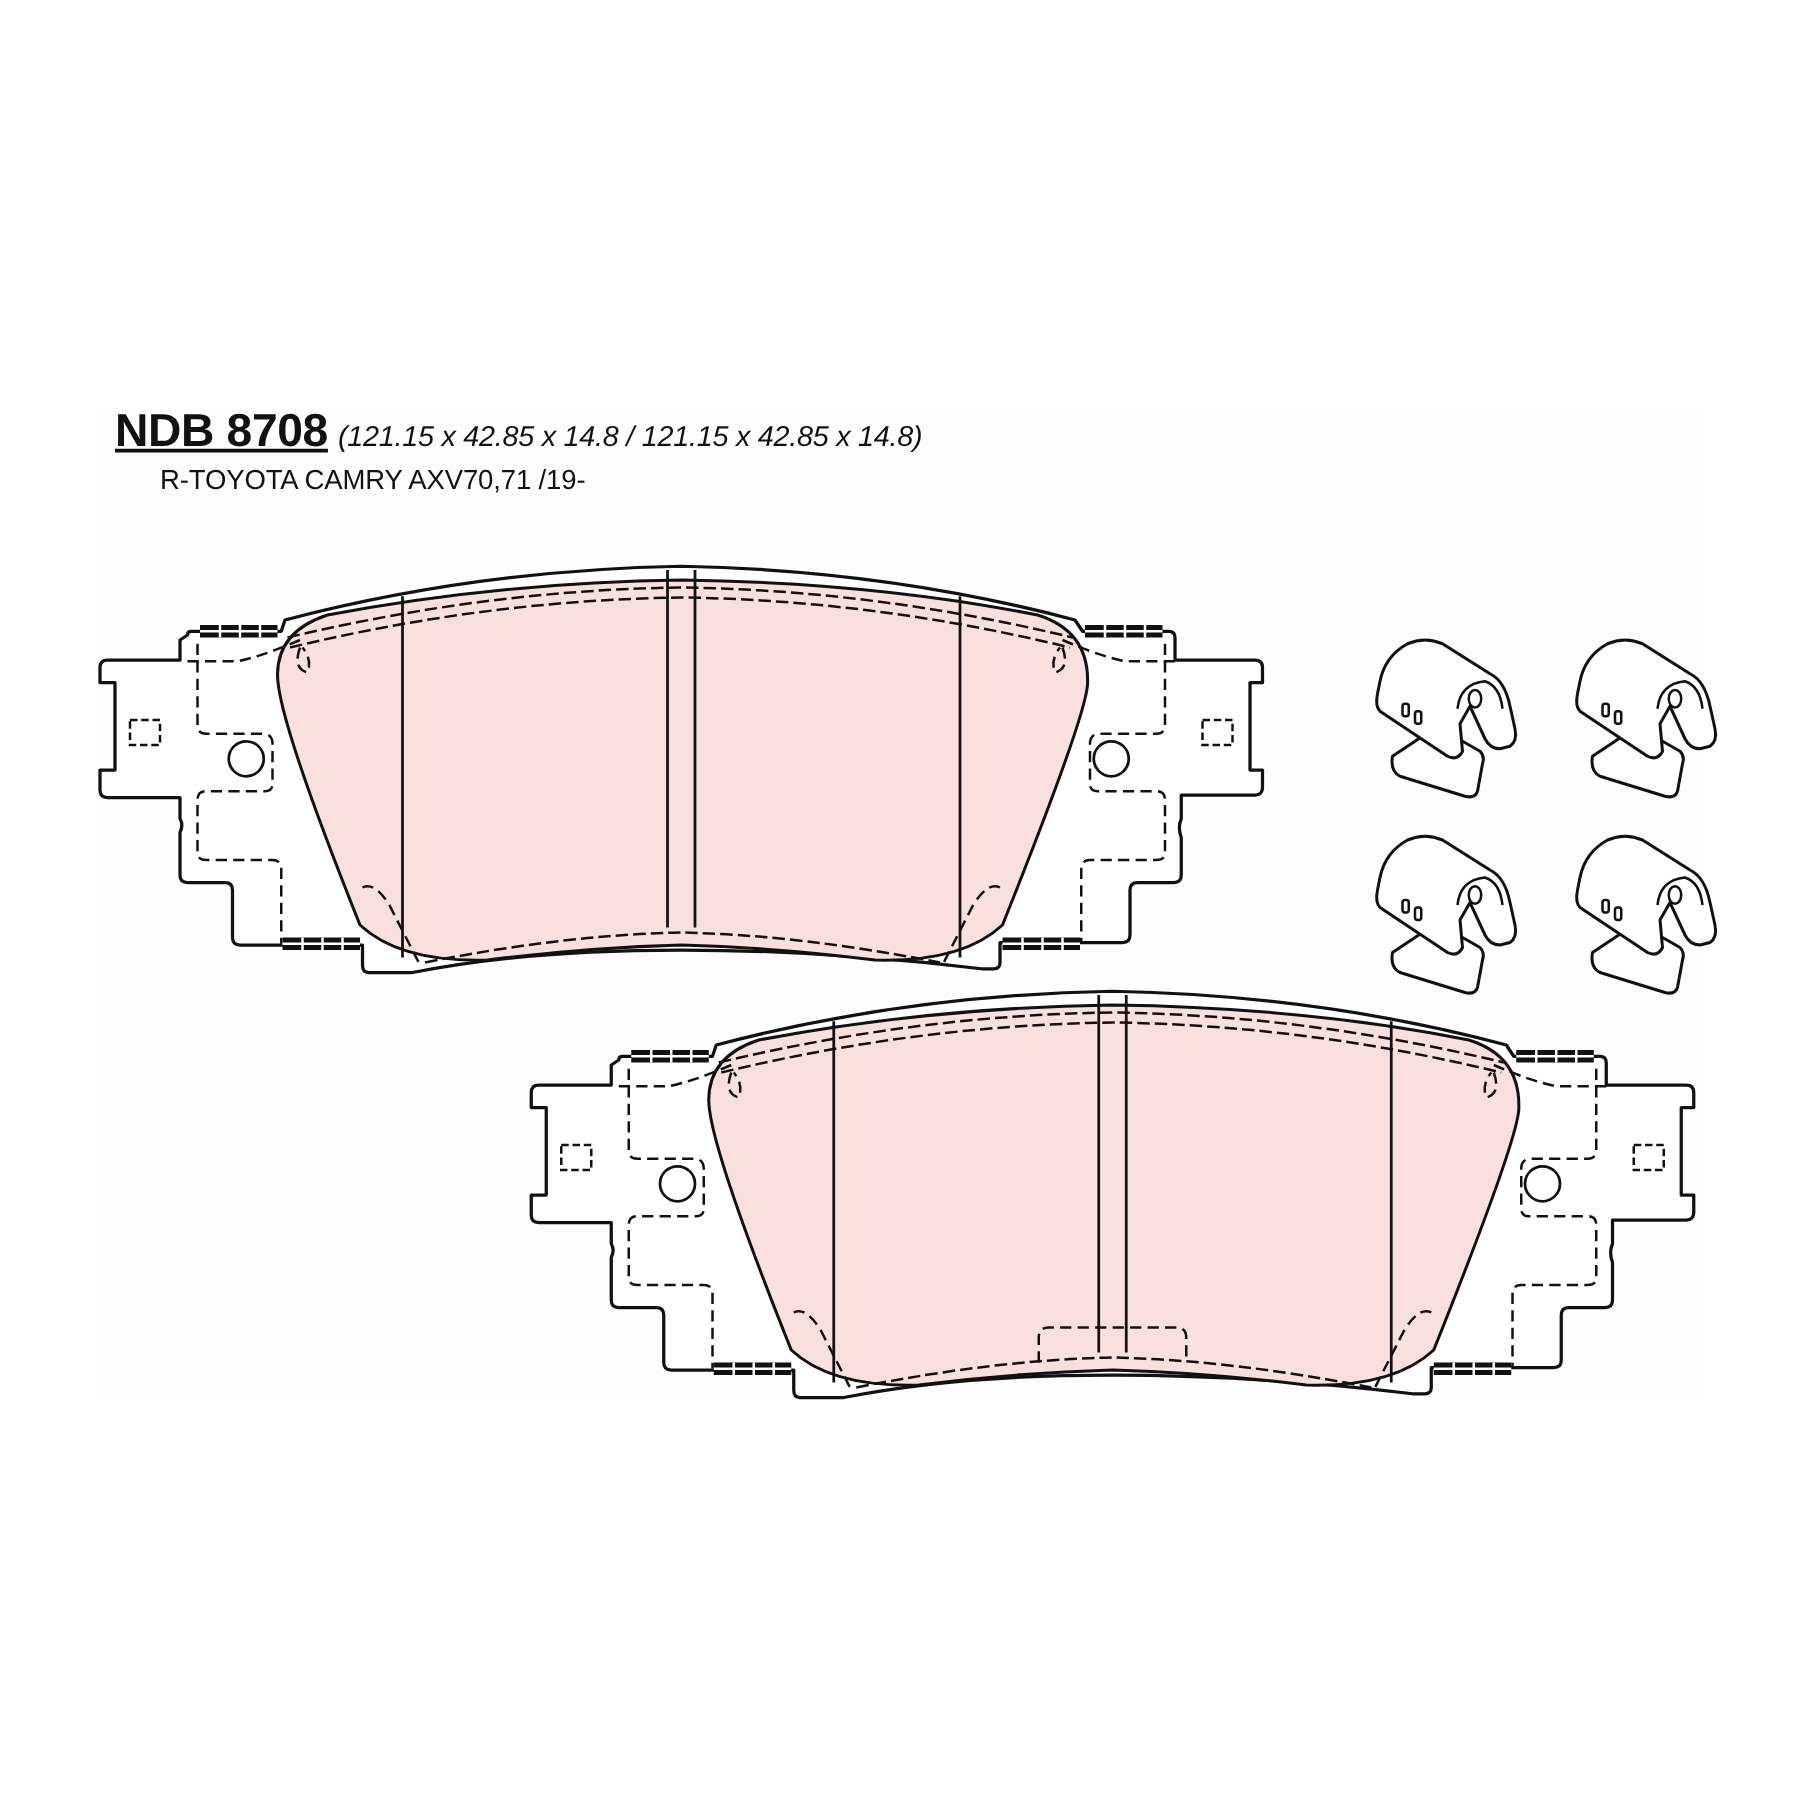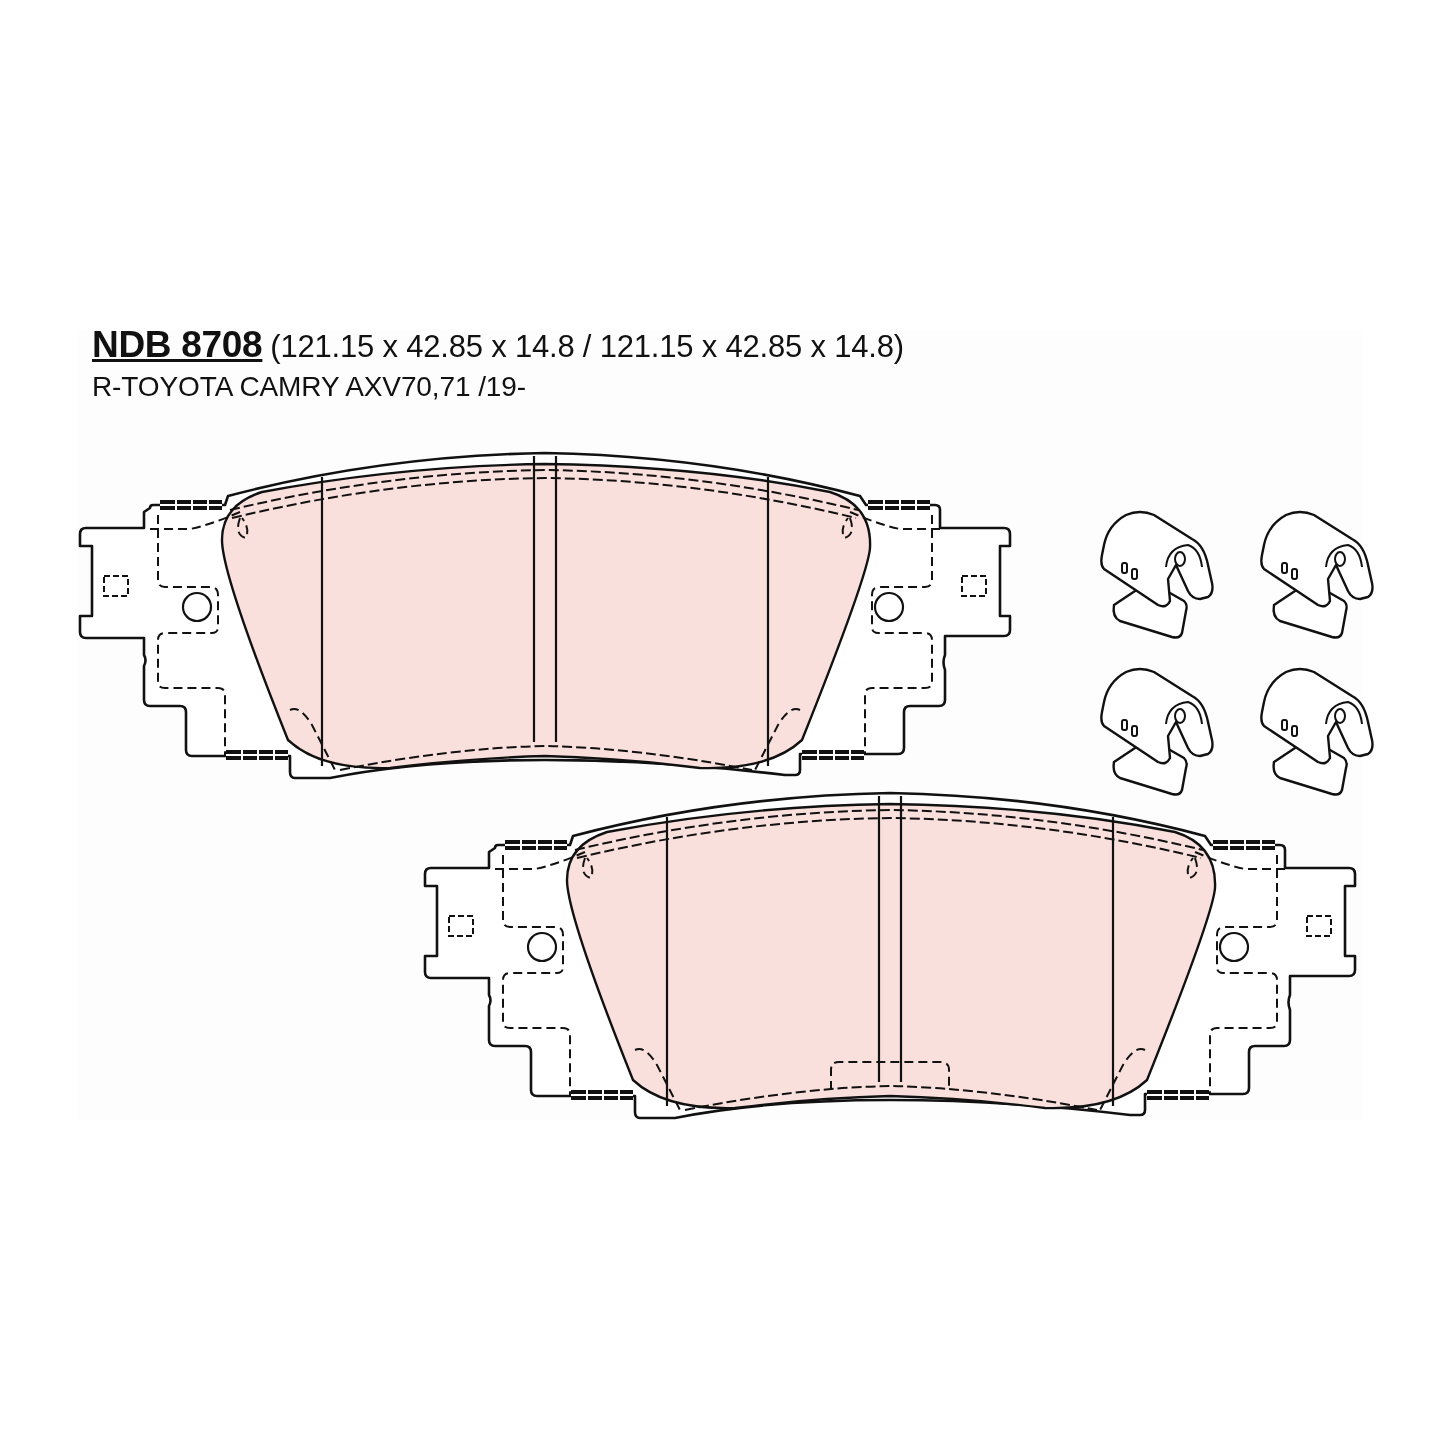--- a/index.html
+++ b/index.html
@@ -4,22 +4,22 @@
 <style>
   html, body { margin: 0; padding: 0; background: #ffffff; }
   body { width: 1440px; height: 1440px; position: relative; overflow: hidden; }
   .panel {
     position: absolute; left: 78px; top: 330px; width: 1284px; height: 790px;
     background: #fdfdfd;
   }
   .title-block { position: absolute; left: 92px; top: 326px; font-family: "Liberation Sans", sans-serif; color: #111; }
   .title-line { white-space: nowrap; line-height: 1; }
   .part-code { font-weight: bold; font-size: 37px; letter-spacing: -0.3px; text-decoration: underline; }
-  .dims { font-size: 31px; margin-left: 8px; letter-spacing: -0.2px; }
-  .application { font-size: 28px; margin-top: 10px; letter-spacing: -0.1px; }
+  .dims { font-size: 23px; margin-left: 8px; letter-spacing: -0.2px; font-style: italic; }
+  .application { font-size: 22px; margin-top: 10px; letter-spacing: -0.1px; margin-left: 36px; }
   svg.drawing { position: absolute; left: 0; top: 0; }
 </style>
 </head>
 <body>
 
 <div class="panel"></div>
 
 <div class="title-block">
   <div class="title-line">
     <span class="part-code">NDB 8708</span><span class="dims">(121.15 x 42.85 x 14.8 / 121.15 x 42.85 x 14.8)</span>

